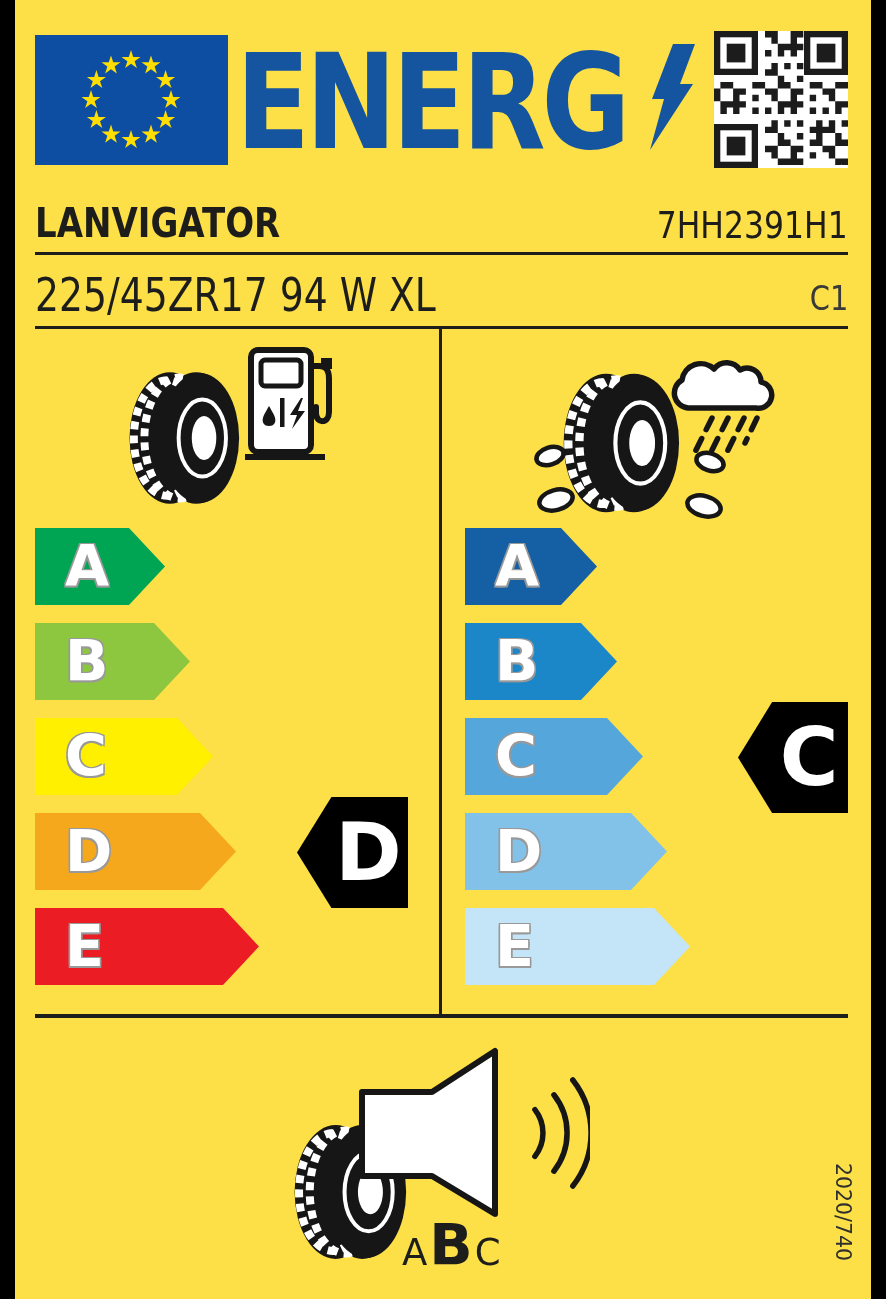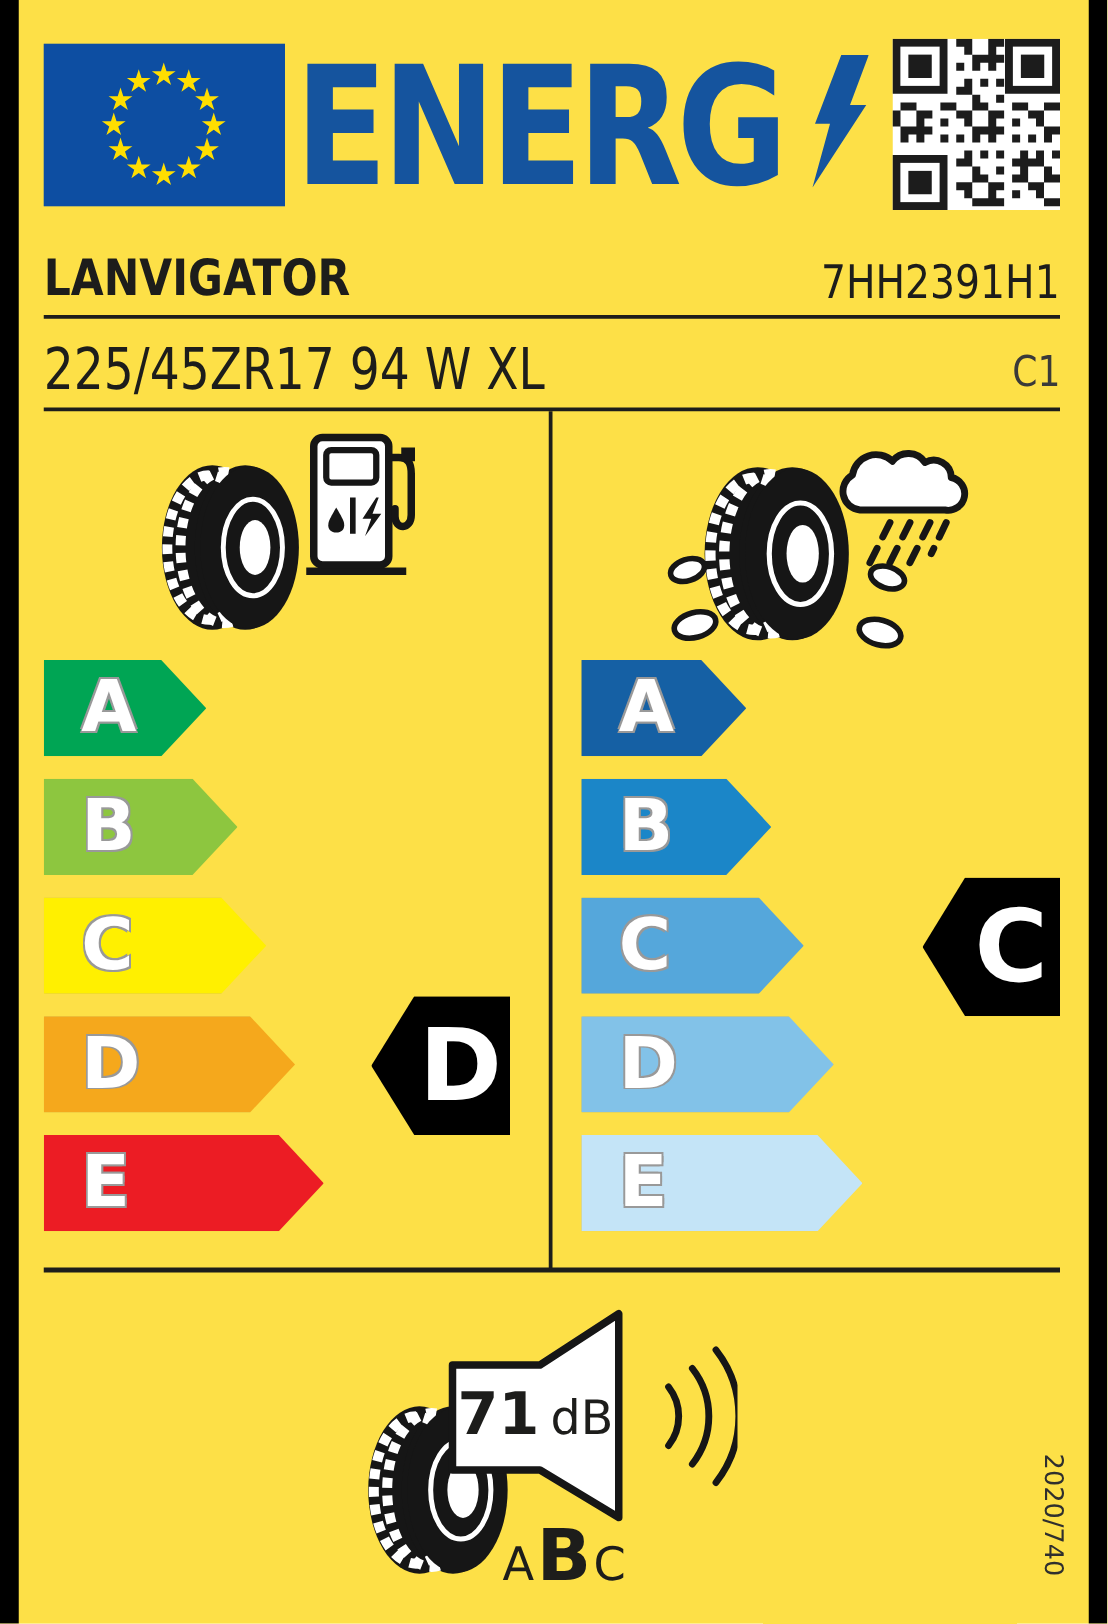--- a/index.html
+++ b/index.html
@@ -194,24 +194,20 @@
       <use href="#tire"></use>
     </svg>
   <svg class="abs" style="left:350px;top:1042px" width="240" height="180" viewBox="0 0 240 180">
     <polygon points="12,50 82,50 145,9 145,172 82,134 12,134" fill="#fff" stroke="#161616" stroke-width="6" stroke-linejoin="round"></polygon>
     <g fill="none" stroke="#161616" stroke-width="5.5" stroke-linecap="round">
       <path d="M184.9 67.6 A38 38 0 0 1 184.9 114.4"></path>
       <path d="M203.9 52.8 A62 62 0 0 1 203.9 129.2"></path>
       <path d="M222.8 38 A86 86 0 0 1 222.8 144"></path>
     </g>
   </svg>
-  <div class="abs db-text">
-    <span class="val">71</span>
-    <span class="unit">dB</span>
-  </div>
   <div class="abs abc">
     <span class="na">A</span>
     <span class="nb">B</span>
     <span class="nc">C</span>
   </div>
 
   <div class="abs reg">2020/740</div>
 
 </div>
 

